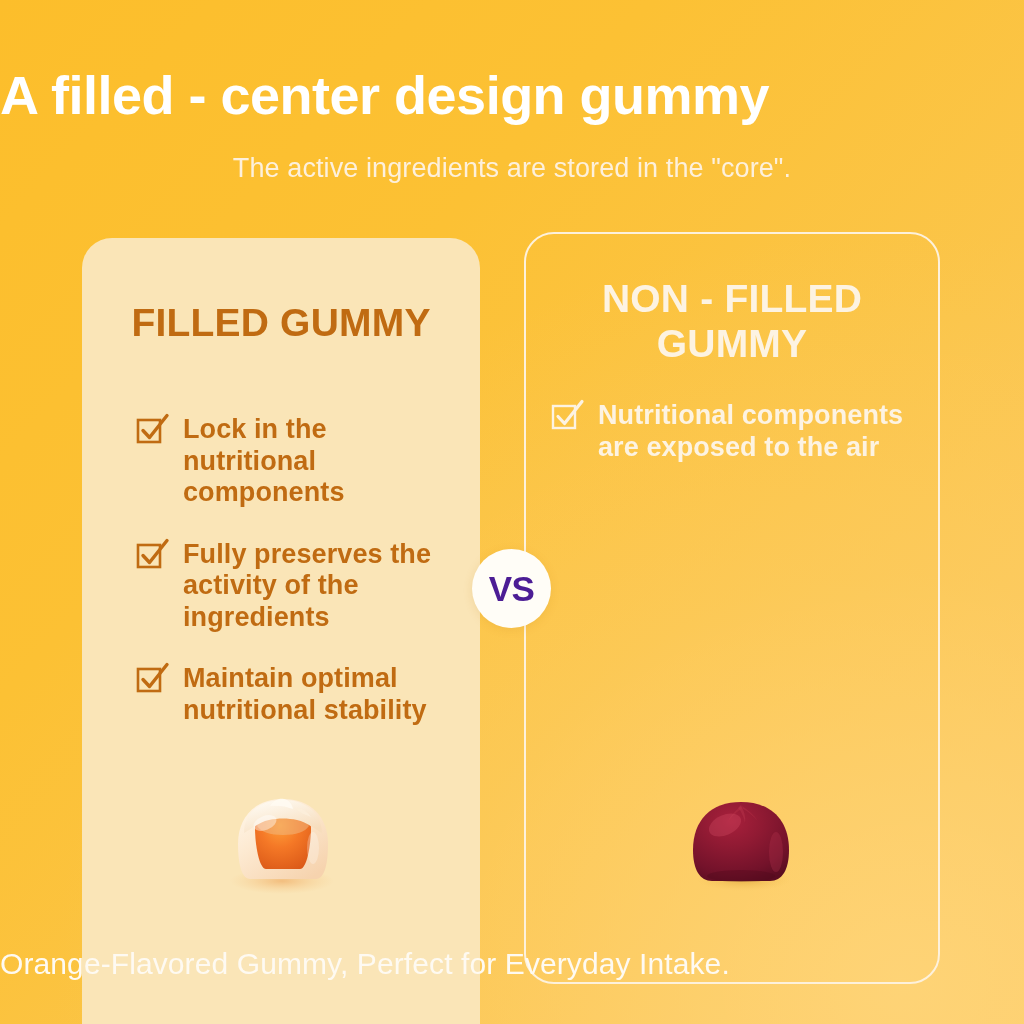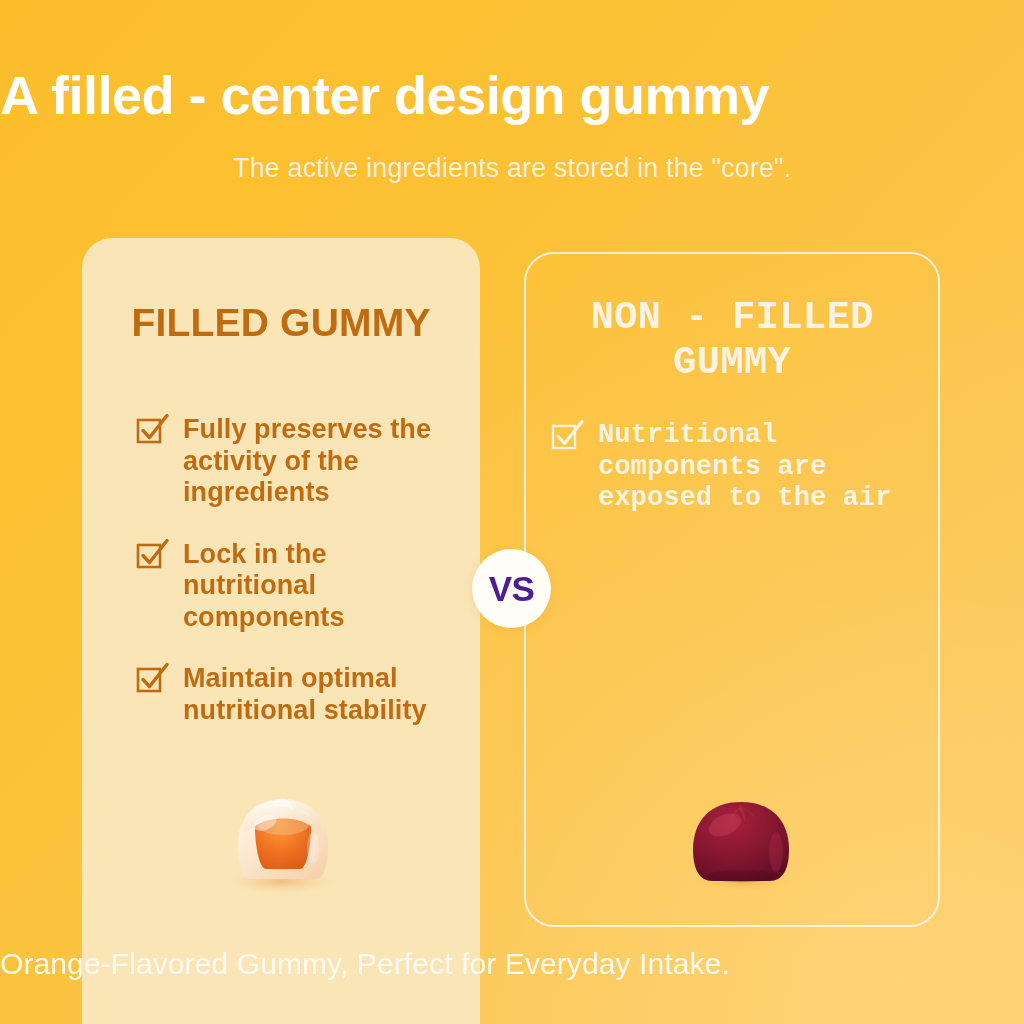--- a/index.html
+++ b/index.html
@@ -60,27 +60,26 @@
   .card-filled {
     left: 82px;
     top: 238px;
     width: 398px;
     height: 860px;
     background: #FAE5B7;
     border-radius: 30px;
   }
   .card-nonfilled {
     left: 524px;
-    top: 252px;
+    top: 232px;
     width: 416px;
-    height: 675px;
+    height: 752px;
     background: transparent;
     border: 2px solid #FDF1DC;
     border-radius: 30px;
-    font-family: Liberation Mono, monospace;
   }
 
   .card-heading {
     position: absolute;
     left: 0;
     width: 100%;
     text-align: center;
     font-size: 39px;
     font-weight: bold;
     line-height: 1.16;
@@ -211,31 +210,31 @@
 
     <div class="feature-list">
 
       <div class="feature-item">
         <span class="feature-check">
           <svg viewBox="0 0 36 36" aria-hidden="true">
             <rect x="3" y="9" width="22" height="22" fill="none" stroke="#C06B12" stroke-width="2.6"></rect>
             <path d="M8 19.5 L14.5 26.5 L32 4.5" fill="none" stroke="#C06B12" stroke-width="3.4" stroke-linecap="round" stroke-linejoin="round"></path>
           </svg>
         </span>
-        <span class="feature-text">Fully preserves the activity of the ingredients</span>
+        <span class="feature-text">Lock in the nutritional components</span>
       </div>
 
       <div class="feature-item">
         <span class="feature-check">
           <svg viewBox="0 0 36 36" aria-hidden="true">
             <rect x="3" y="9" width="22" height="22" fill="none" stroke="#C06B12" stroke-width="2.6"></rect>
             <path d="M8 19.5 L14.5 26.5 L32 4.5" fill="none" stroke="#C06B12" stroke-width="3.4" stroke-linecap="round" stroke-linejoin="round"></path>
           </svg>
         </span>
-        <span class="feature-text">Lock in the nutritional components</span>
+        <span class="feature-text">Fully preserves the activity of the ingredients</span>
       </div>
 
       <div class="feature-item">
         <span class="feature-check">
           <svg viewBox="0 0 36 36" aria-hidden="true">
             <rect x="3" y="9" width="22" height="22" fill="none" stroke="#C06B12" stroke-width="2.6"></rect>
             <path d="M8 19.5 L14.5 26.5 L32 4.5" fill="none" stroke="#C06B12" stroke-width="3.4" stroke-linecap="round" stroke-linejoin="round"></path>
           </svg>
         </span>
         <span class="feature-text">Maintain optimal nutritional stability</span>

